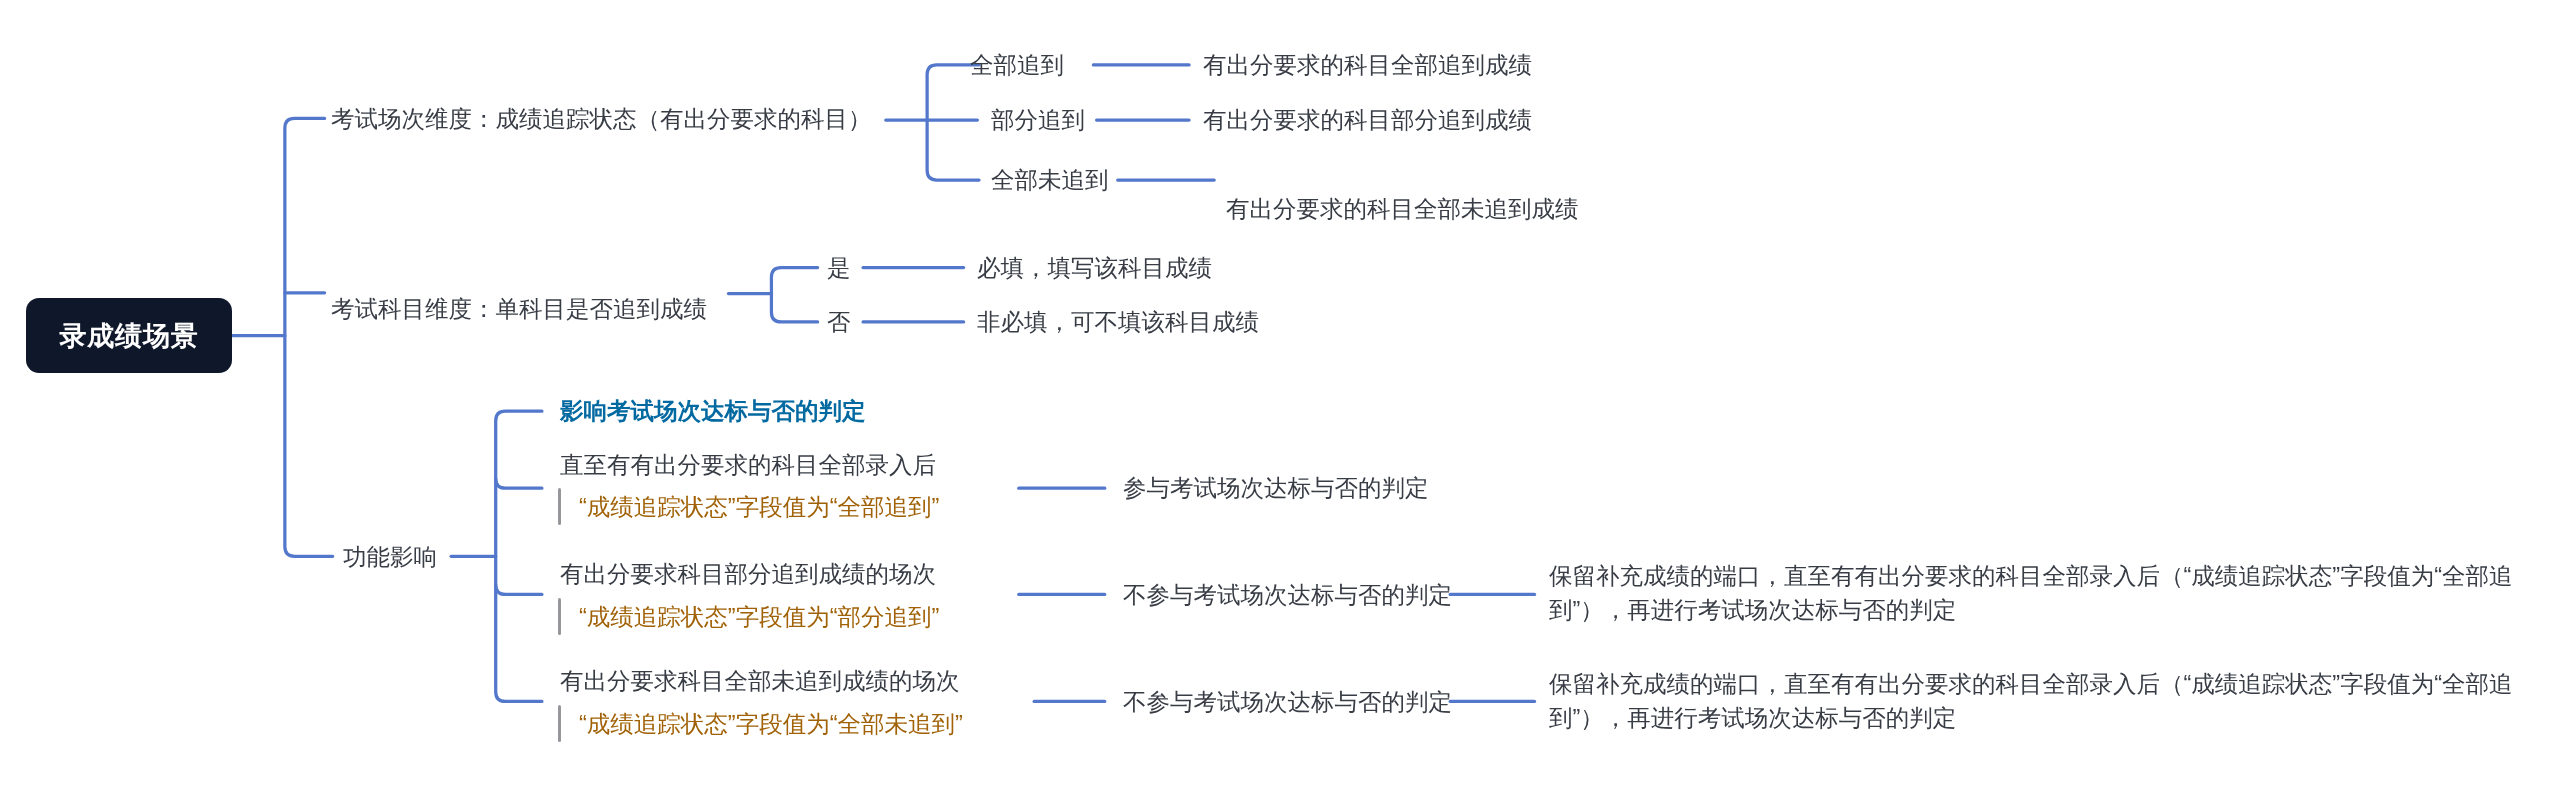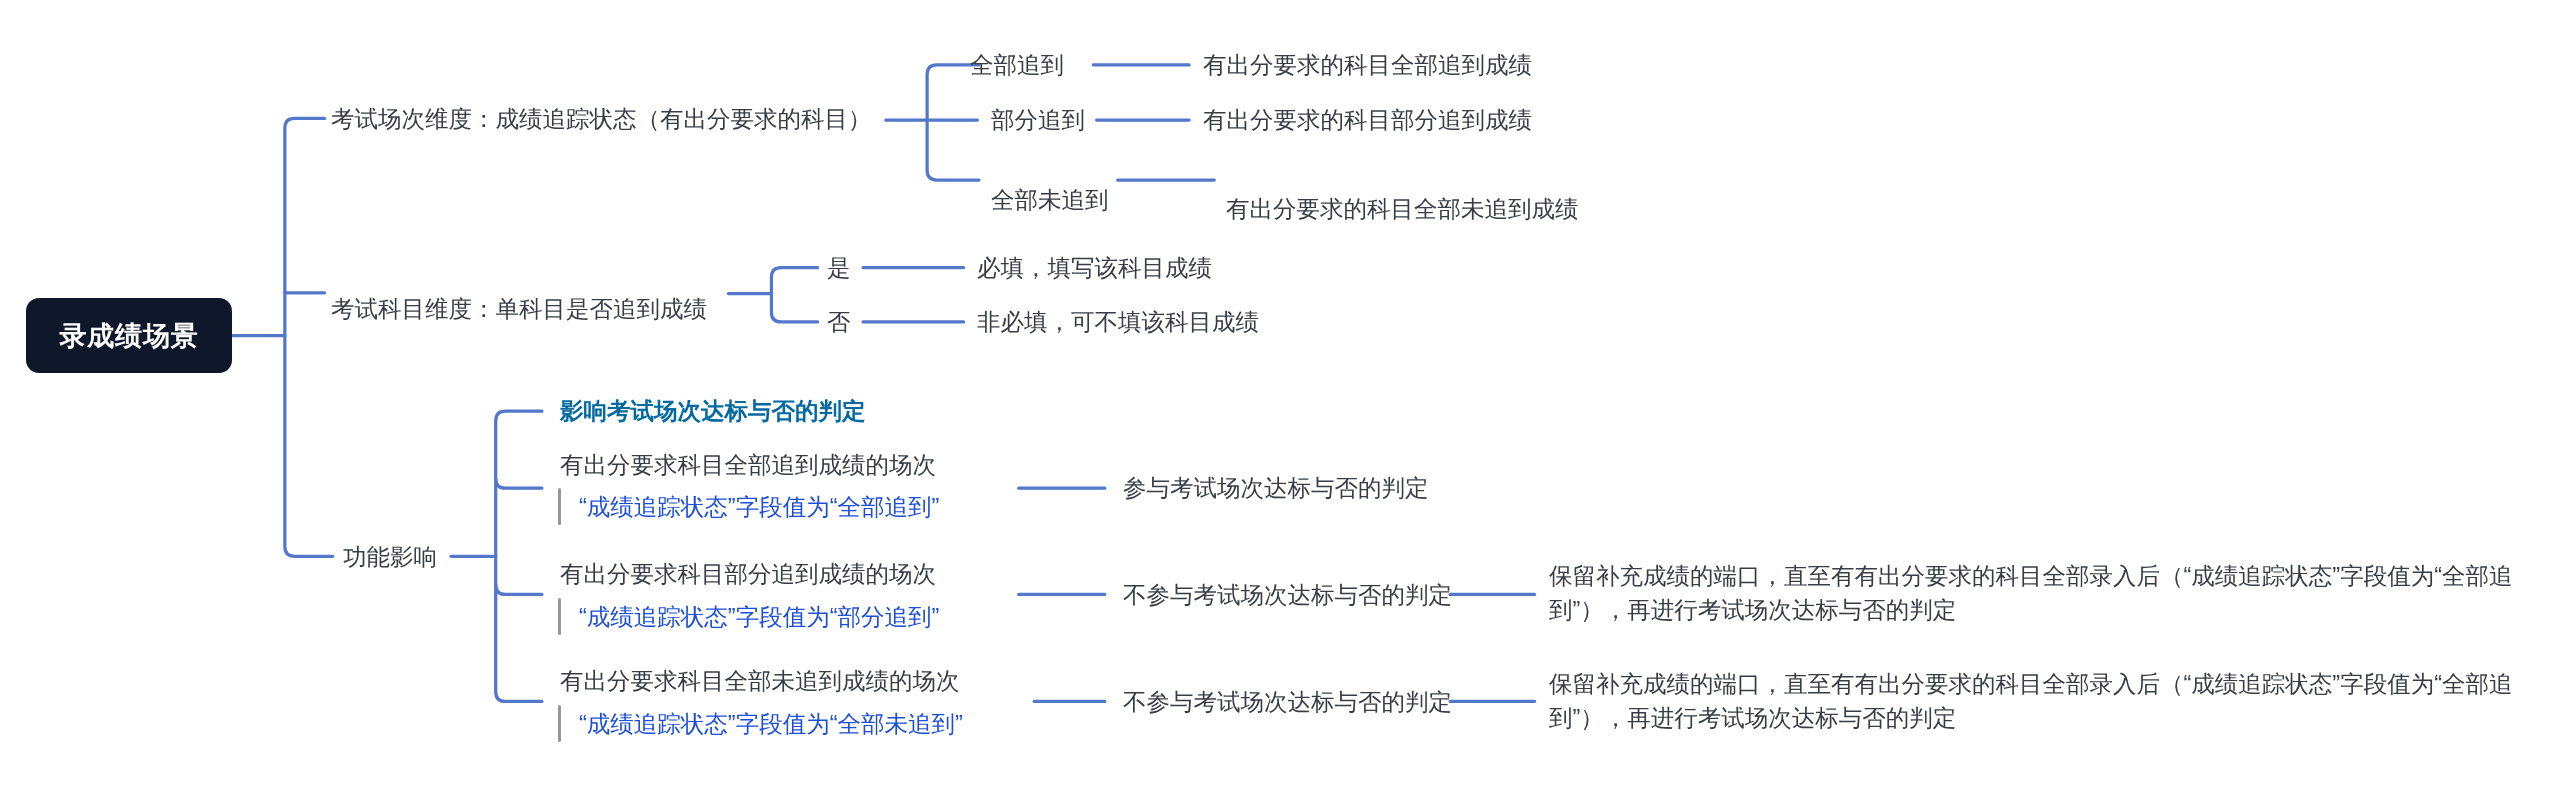--- a/index.html
+++ b/index.html
@@ -25,21 +25,21 @@
     left:26px;top:298px;
     width:206px;height:75px;
     background:#0f172a;
     border-radius:13px;
     display:flex;align-items:center;justify-content:center;
     color:#ffffff;
     font-size:27px;font-weight:bold;
     letter-spacing:0.8px;
   }
   .red{color:#0369a1;font-weight:bold;}
-  .quote{color:#1d4ed8;}
+  .quote{color:#a16207;}
   .qbar{
     position:absolute;
     width:3.2px;height:37px;
     background:#95979B;
     border-radius:1.6px;
   }
   .wrap{
     white-space:normal;
     width:1002px;
     line-height:34px;
@@ -84,36 +84,36 @@
       <path d="M1788,733 H1892"></path>
       <path d="M1788,865 H1892"></path>
     </g>
   </svg>
 
   <div class="root">录成绩场景</div>
 
   <div class="node" style="left:331px;top:101px;">考试场次维度：成绩追踪状态（有出分要求的科目）</div>
   <div class="node" style="left:950px;top:47px;margin-left:20px;">全部追到</div>
   <div class="node" style="left:991px;top:102px;">部分追到</div>
-  <div class="node" style="left:991px;top:162px;margin-top:20px;">全部未追到</div>
+  <div class="node" style="left:991px;top:162px;">全部未追到</div>
   <div class="node" style="left:1203px;top:47px;">有出分要求的科目全部追到成绩</div>
   <div class="node" style="left:1203px;top:102px;">有出分要求的科目部分追到成绩</div>
   <div class="node" style="left:1226px;top:162px;margin-top:29px;">有出分要求的科目全部未追到成绩</div>
 
   <div class="node" style="left:331px;top:291px;">考试科目维度：单科目是否追到成绩</div>
   <div class="node" style="left:827px;top:250px;">是</div>
   <div class="node" style="left:827px;top:304px;">否</div>
   <div class="node" style="left:977px;top:304px;">非必填，可不填该科目成绩</div>
   <div class="node" style="left:977px;top:250px;">必填，填写该科目成绩</div>
 
   <div class="node" style="left:343px;top:539px;">功能影响</div>
 
   <div class="node red" style="left:560px;top:393px;">影响考试场次达标与否的判定</div>
 
-  <div class="node" style="left:560px;top:447px;">有出分要求科目全部追到成绩的场次</div>
+  <div class="node" style="left:560px;top:447px;">直至有有出分要求的科目全部录入后</div>
   <div class="qbar" style="left:558px;top:488px;"></div>
   <div class="node quote" style="left:579px;top:489px;">“成绩追踪状态”字段值为“全部追到”</div>
   <div class="node" style="left:1123px;top:470px;text-align:center;">参与考试场次达标与否的判定</div>
 
   <div class="node" style="left:560px;top:556px;">有出分要求科目部分追到成绩的场次</div>
   <div class="qbar" style="left:558px;top:598px;"></div>
   <div class="node quote" style="left:579px;top:599px;">“成绩追踪状态”字段值为“部分追到”</div>
   <div class="node" style="left:1123px;top:577px;">不参与考试场次达标与否的判定</div>
   <div class="node wrap" style="left:1549px;top:559px;">保留补充成绩的端口，直至有有出分要求的科目全部录入后（“成绩追踪状态”字段值为“全部追到”），再进行考试场次达标与否的判定</div>
 

